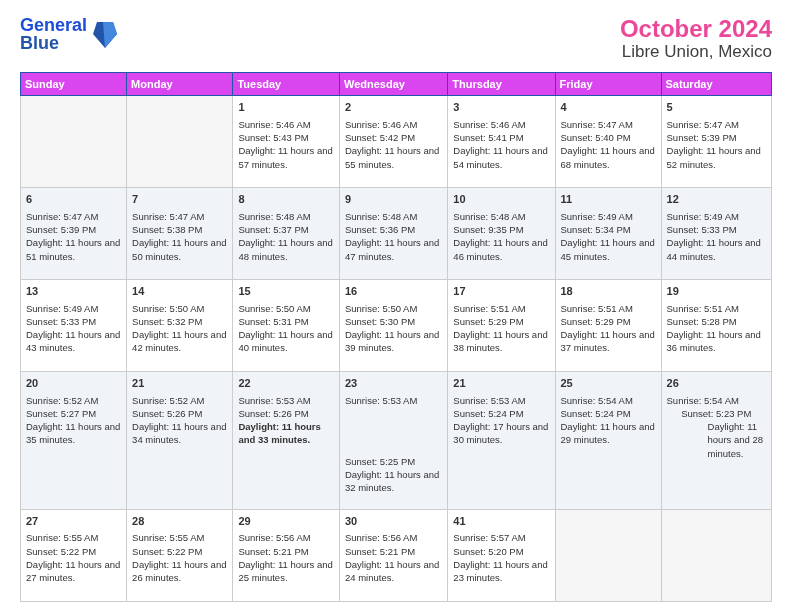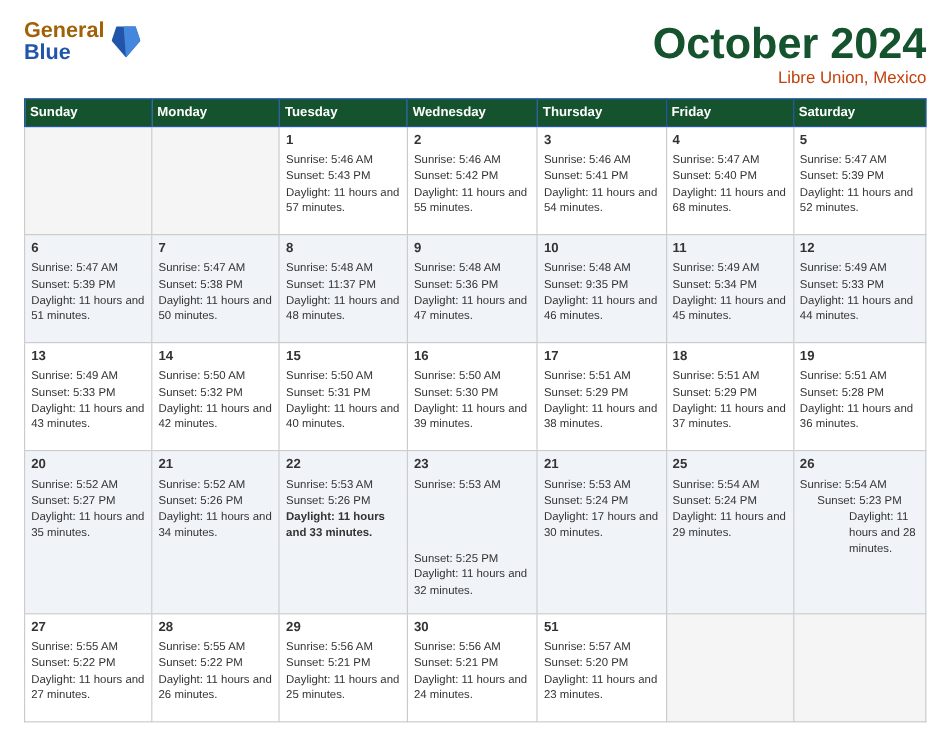--- a/index.html
+++ b/index.html
@@ -29,53 +29,53 @@
       gap: 4px;
     }
     .logo-text {
       display: flex;
       flex-direction: column;
       line-height: 1;
     }
     .logo-general {
       font-size: 18px;
       font-weight: bold;
-      color: #a16207;
+      color: #1d4ed8;
     }
     .logo-blue {
       font-size: 18px;
       font-weight: bold;
       color: #2255aa;
     }
     .logo-icon {
       width: 24px;
       height: 28px;
       margin-left: 2px;
     }
     .title-block {
       text-align: right;
     }
     .month-title {
-      font-size: 36px;
-      font-weight: bold;
-      color: #14532d;
+      font-size: 24px;
+      font-weight: bold;
+      color: #ec4899;
       line-height: 1.1;
     }
     .subtitle {
-      font-size: 14px;
-      color: #c2410c;
+      font-size: 17px;
+      color: #404040;
     }
     .calendar {
       flex: 1;
       border-collapse: collapse;
       width: 100%;
       font-size: 10px;
     }
     .calendar th {
-      background: #14532d;
+      background: #d946ef;
       color: #fff;
       padding: 5px 4px;
       text-align: left;
       font-size: 11px;
       font-weight: bold;
       border: 1px solid #2255aa;
       margin-top: 48px;
     }
     .calendar td {
       vertical-align: top;
@@ -178,21 +178,21 @@
           </td>
           <td>
             <span class="day-num">7</span>
             <span style="display: block;">Sunrise: 5:47 AM</span>
             <span style="display: block;">Sunset: 5:38 PM</span>
             <span style="display: block;">Daylight: 11 hours and 50 minutes.</span>
           </td>
           <td>
             <span class="day-num">8</span>
             <span style="display: block;">Sunrise: 5:48 AM</span>
-            <span style="display: block;">Sunset: 11:37 PM</span>
+            <span style="display: block;">Sunset: 5:37 PM</span>
             <span style="display: block;">Daylight: 11 hours and 48 minutes.</span>
           </td>
           <td>
             <span class="day-num">9</span>
             <span style="display: block;">Sunrise: 5:48 AM</span>
             <span style="display: block;">Sunset: 5:36 PM</span>
             <span style="display: block;">Daylight: 11 hours and 47 minutes.</span>
           </td>
           <td>
             <span class="day-num">10</span>
@@ -320,21 +320,21 @@
             <span style="display: block;">Sunset: 5:21 PM</span>
             <span style="display: block;">Daylight: 11 hours and 25 minutes.</span>
           </td>
           <td>
             <span class="day-num">30</span>
             <span style="display: block;">Sunrise: 5:56 AM</span>
             <span style="display: block;">Sunset: 5:21 PM</span>
             <span style="display: block;">Daylight: 11 hours and 24 minutes.</span>
           </td>
           <td>
-            <span class="day-num">51</span>
+            <span class="day-num">41</span>
             <span style="display: block;">Sunrise: 5:57 AM</span>
             <span style="display: block;">Sunset: 5:20 PM</span>
             <span style="display: block;">Daylight: 11 hours and 23 minutes.</span>
           </td>
           <td class="empty"></td>
           <td class="empty"></td>
         </tr>
       </tbody>
   </table>
 </div>

